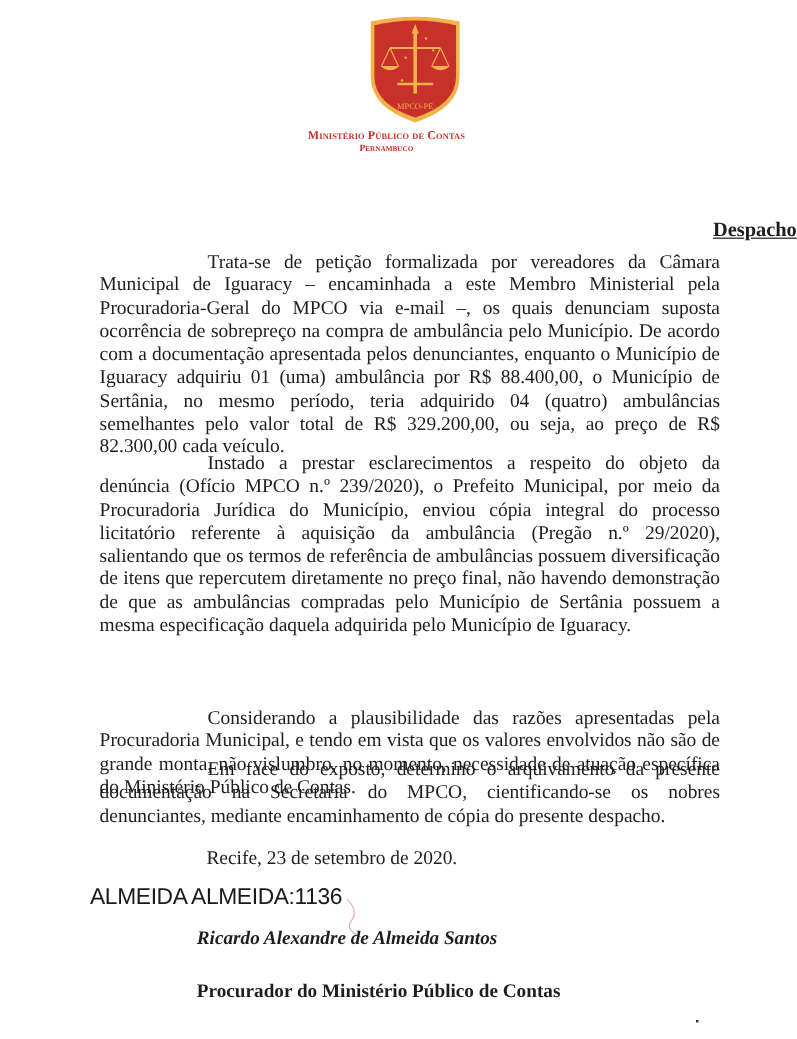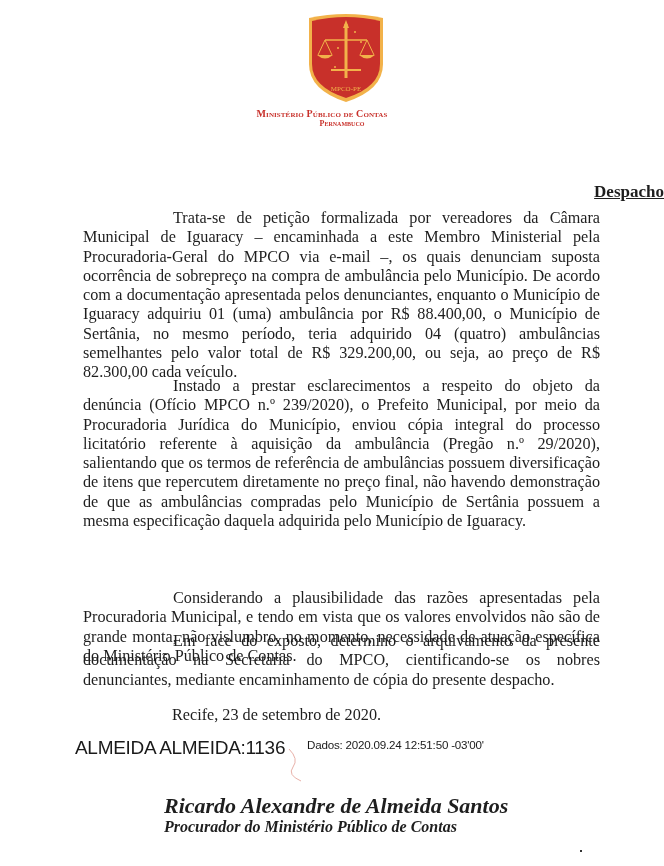--- a/index.html
+++ b/index.html
@@ -1,33 +1,33 @@
 <!DOCTYPE html>
 <html><head>
 <meta charset="utf-8">
 <style>
   html, body { margin: 0; padding: 0; background: #ffffff; }
   body { width: 664px; height: 866px; position: relative; overflow: hidden; font-family: "Liberation Serif", "DejaVu Serif", serif; color: #1e1e1e; }
   .logo { position: absolute; left: 305px; top: 12px; width: 82px; height: 92px; }
   .inst { position: absolute; left: 0; width: 644px; text-align: center; color: #c8302a; font-family: "Liberation Serif", serif; font-weight: bold; font-variant: small-caps; }
   .inst1 { top: 108px; font-size: 10px; letter-spacing: 0.1px; }
-  .inst2 { top: 119px; font-size: 8px; padding-left: 20px; }
+  .inst2 { top: 119px; font-size: 8px; }
   .title { position: absolute; top: 182px; left: 0; width: 664px; text-align: right; font-weight: bold; font-size: 17px; text-decoration: underline; }
   .body { position: absolute; left: 83px; width: 517px; font-size: 16.2px; line-height: 19.3px; text-align: justify; }
   .p { margin: 0; text-indent: 90px; }
   .p1 { top: 209px; }
   .p2 { top: 377px; }
   .p3 { top: 551px; margin-top: 38px; }
   .p4 { top: 632px; }
   .date { position: absolute; top: 706px; left: 172px; font-size: 16.2px; }
   .sig-name { position: absolute; left: 75px; top: 735px; font-family: "Liberation Sans", "DejaVu Sans", sans-serif; font-size: 19px; line-height: 25px; color: #1a1a1a; letter-spacing: -0.3px; }
   .sig-meta { position: absolute; left: 307px; top: 737px; font-family: "Liberation Sans", "DejaVu Sans", sans-serif; font-size: 11.6px; line-height: 15.5px; color: #1a1a1a; letter-spacing: -0.2px; }
   .sig-mark { position: absolute; left: 285px; top: 745px; width: 20px; height: 40px; }
-  .signer { position: absolute; left: 164px; top: 793px; font-size: 22px; font-weight: bold; font-style: italic; }
-  .role { position: absolute; left: 164px; top: 818px; font-size: 16px; font-weight: bold; font-style: italic; }
+  .signer { position: absolute; left: 164px; top: 774px; font-size: 16px; font-weight: bold; font-style: italic; }
+  .role { position: absolute; left: 164px; top: 818px; font-size: 16px; font-weight: bold; }
   .speck { position: absolute; left: 580px; top: 850px; width: 2px; height: 2px; background: #333; }
 </style>
 </head>
 <body>
 
 <svg class="logo" viewBox="0 0 82 92">
   <path d="M4 6 Q41 -2 78 6 L78 52 Q78 78 41 90 Q4 78 4 52 Z" fill="#f2b24a"></path>
   <path d="M7 9 Q41 1 75 9 L75 52 Q75 75 41 86 Q7 75 7 52 Z" fill="#c8302a"></path>
   <line x1="41" y1="12" x2="41" y2="66" stroke="#f2b24a" stroke-width="3"></line>
   <polygon points="41,8 38,16 44,16" fill="#f2b24a"></polygon>
@@ -66,18 +66,17 @@
 
 <div class="date">Recife, 23 de setembro de 2020.</div>
 
 <div class="sig-name">
   <div>ALMEIDA ALMEIDA:1136</div>
 </div>
 <svg class="sig-mark" viewBox="0 0 20 40">
   <path d="M4 4 Q14 14 8 22 Q2 30 16 36" fill="none" stroke="#e8b0a8" stroke-width="1"></path>
 </svg>
 <div class="sig-meta">
-  <div>Dados: 2020.09.24 12:51:50 -03'00'</div>
 </div>
 
 <div class="signer">Ricardo Alexandre de Almeida Santos</div>
 <div class="role">Procurador do Ministério Público de Contas</div>
 <div class="speck"></div>
 
 </body></html>

